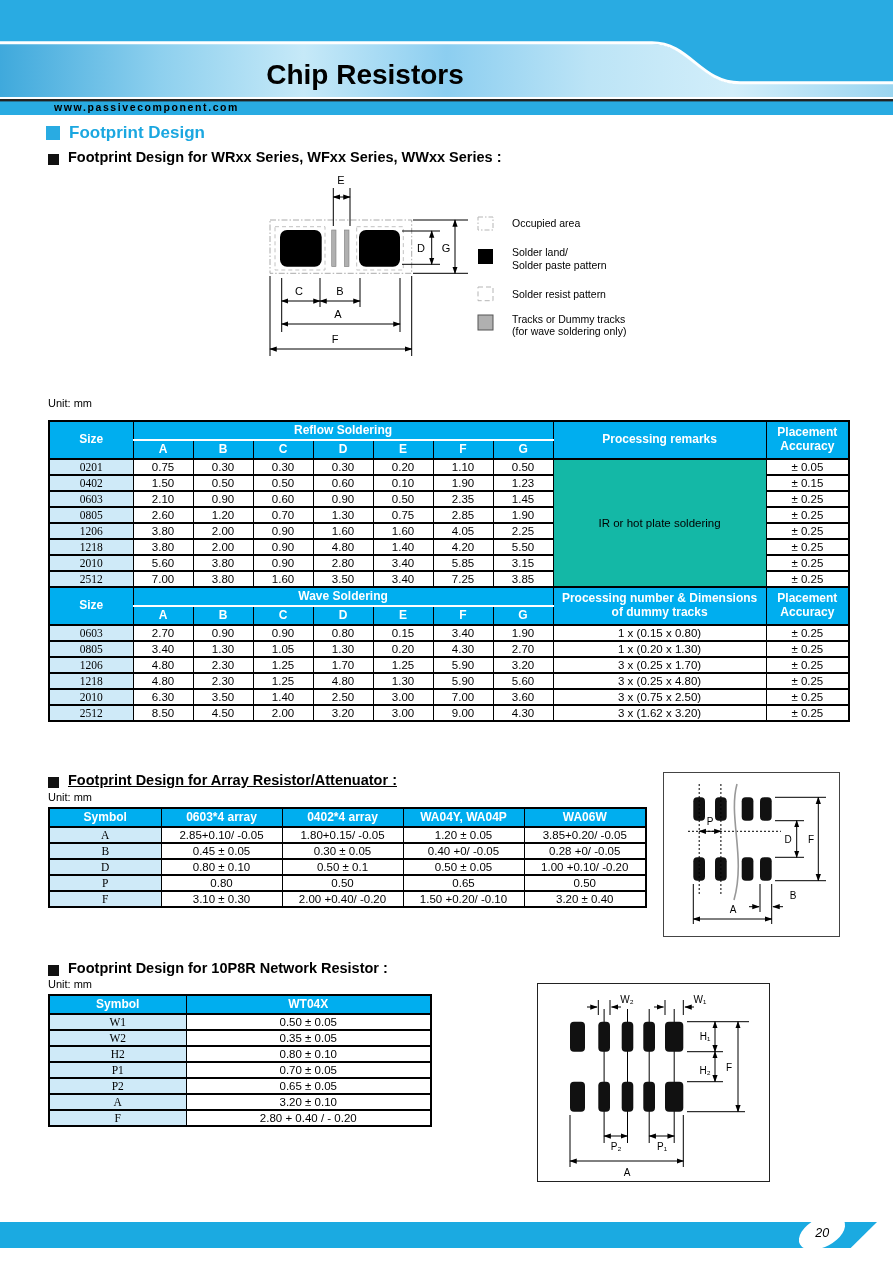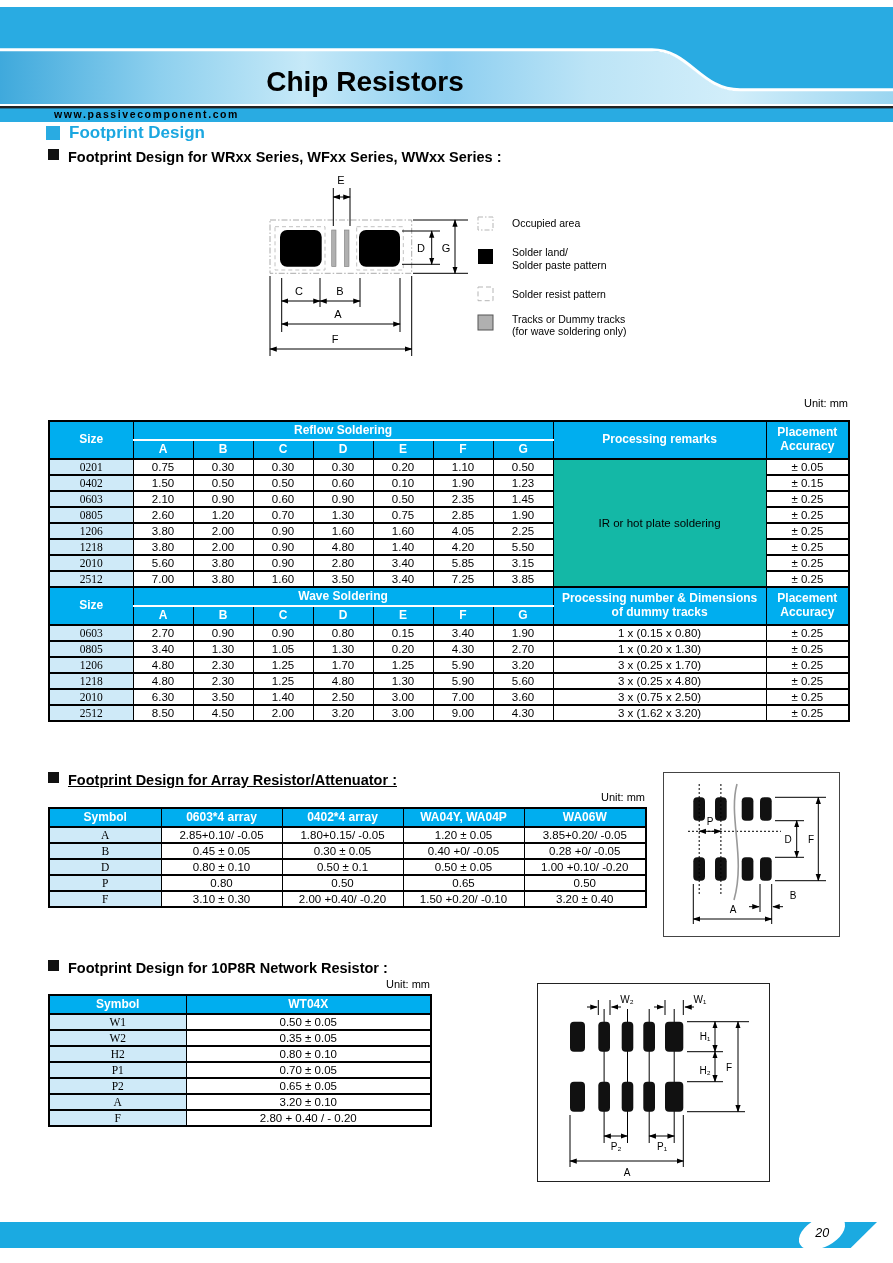--- a/index.html
+++ b/index.html
@@ -2,23 +2,23 @@
 <html><head>
 <meta charset="utf-8">
 <style>
   html,body{margin:0;padding:0;background:#fff;}
   .page{position:relative;width:893px;height:1263px;background:#fff;overflow:hidden;
         font-family:"Liberation Sans",sans-serif;color:#000;}
   .abs{position:absolute;}
   
   .h-cyan{display:flex;align-items:center;gap:9px;font-weight:bold;font-size:17px;color:#1BA7E0;}
   .h-cyan .bullet{width:14px;height:14px;background:#29ABE2;flex:0 0 auto;}
-  .h-black{display:flex;align-items:flex-start;gap:9px;font-weight:bold;font-size:14.5px;color:#000;}
+  .h-black{display:flex;align-items:flex-end;gap:9px;font-weight:bold;font-size:14.5px;color:#000;}
   .h-black .bullet{width:11px;height:11px;background:#111;flex:0 0 auto;}
-  .unit{font-size:11px;text-align:right;color:#000;}
+  .unit{font-size:11px;color:#000;}
   
   table.tbl{border-collapse:collapse;table-layout:fixed;width:100%;border:2px solid #000;}
   table.tbl th{background:#00AEEF;color:#fff;font-weight:bold;font-size:12px;
       border:1px solid #000;height:15px;padding:1px 2px;line-height:1.15;}
   table.tbl th.group{border-bottom:2px solid #fff;margin-left:44px;}
   table.tbl td{background:#fff;text-align:center;font-size:11.5px;line-height:1.1;
       border-left:1px solid #000;border-right:1px solid #000;
       border-top:2px solid #000;border-bottom:2px solid #000;height:14px;padding:0 2px;}
   table.tbl td.size{background:#CFEAF8;font-family:Liberation Serif, serif;}
   table.tbl td.remarks{background:#14b8a6;}
@@ -34,21 +34,21 @@
   svg .dimlbl{font-size:11px;}
   svg .leg{font-size:10.5px;}
   svg .dimlbl2{font-size:10px;}
   svg line,svg path.dim{stroke:#000;stroke-width:1;}
 </style>
 </head>
 <body>
 
 <div class="page">
 
-  <div class="abs" style="left:0;top:7px;">
+  <div class="abs" style="left:0;top:0;">
     <svg width="893" height="115" viewBox="0 0 893 115">
       <defs>
         <linearGradient id="bandg" x1="0" y1="0" x2="1" y2="0">
           <stop offset="0" stop-color="#3FA9DC"></stop>
           <stop offset="0.18" stop-color="#8ED0EE"></stop>
           <stop offset="0.34" stop-color="#C6E9F8"></stop>
           <stop offset="0.5" stop-color="#8CCEF0"></stop>
           <stop offset="0.66" stop-color="#BCE4F6"></stop>
           <stop offset="0.82" stop-color="#D2EEFA"></stop>
           <stop offset="1" stop-color="#9AD5F0"></stop>

